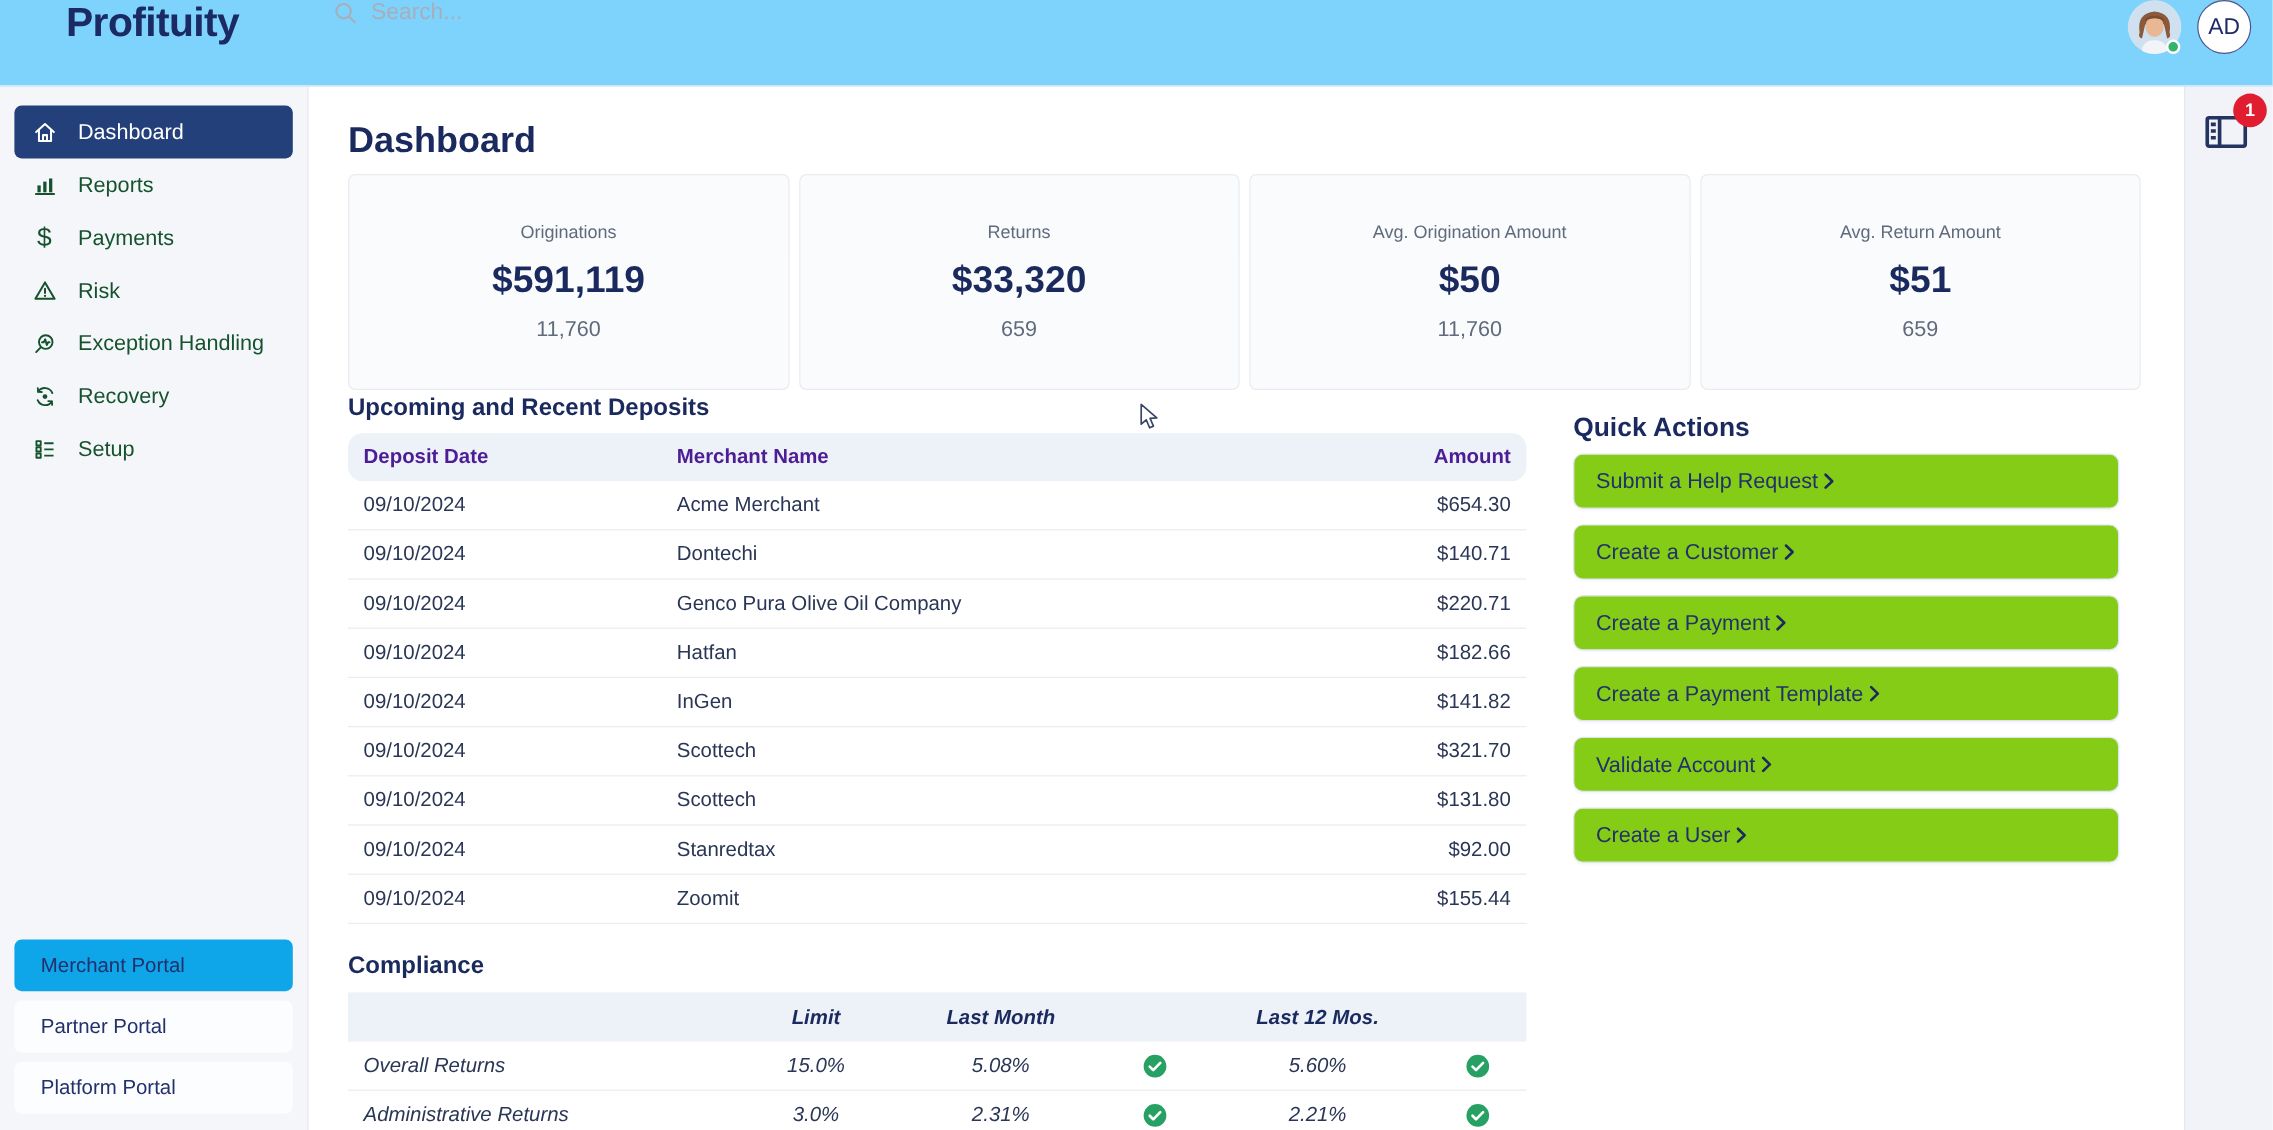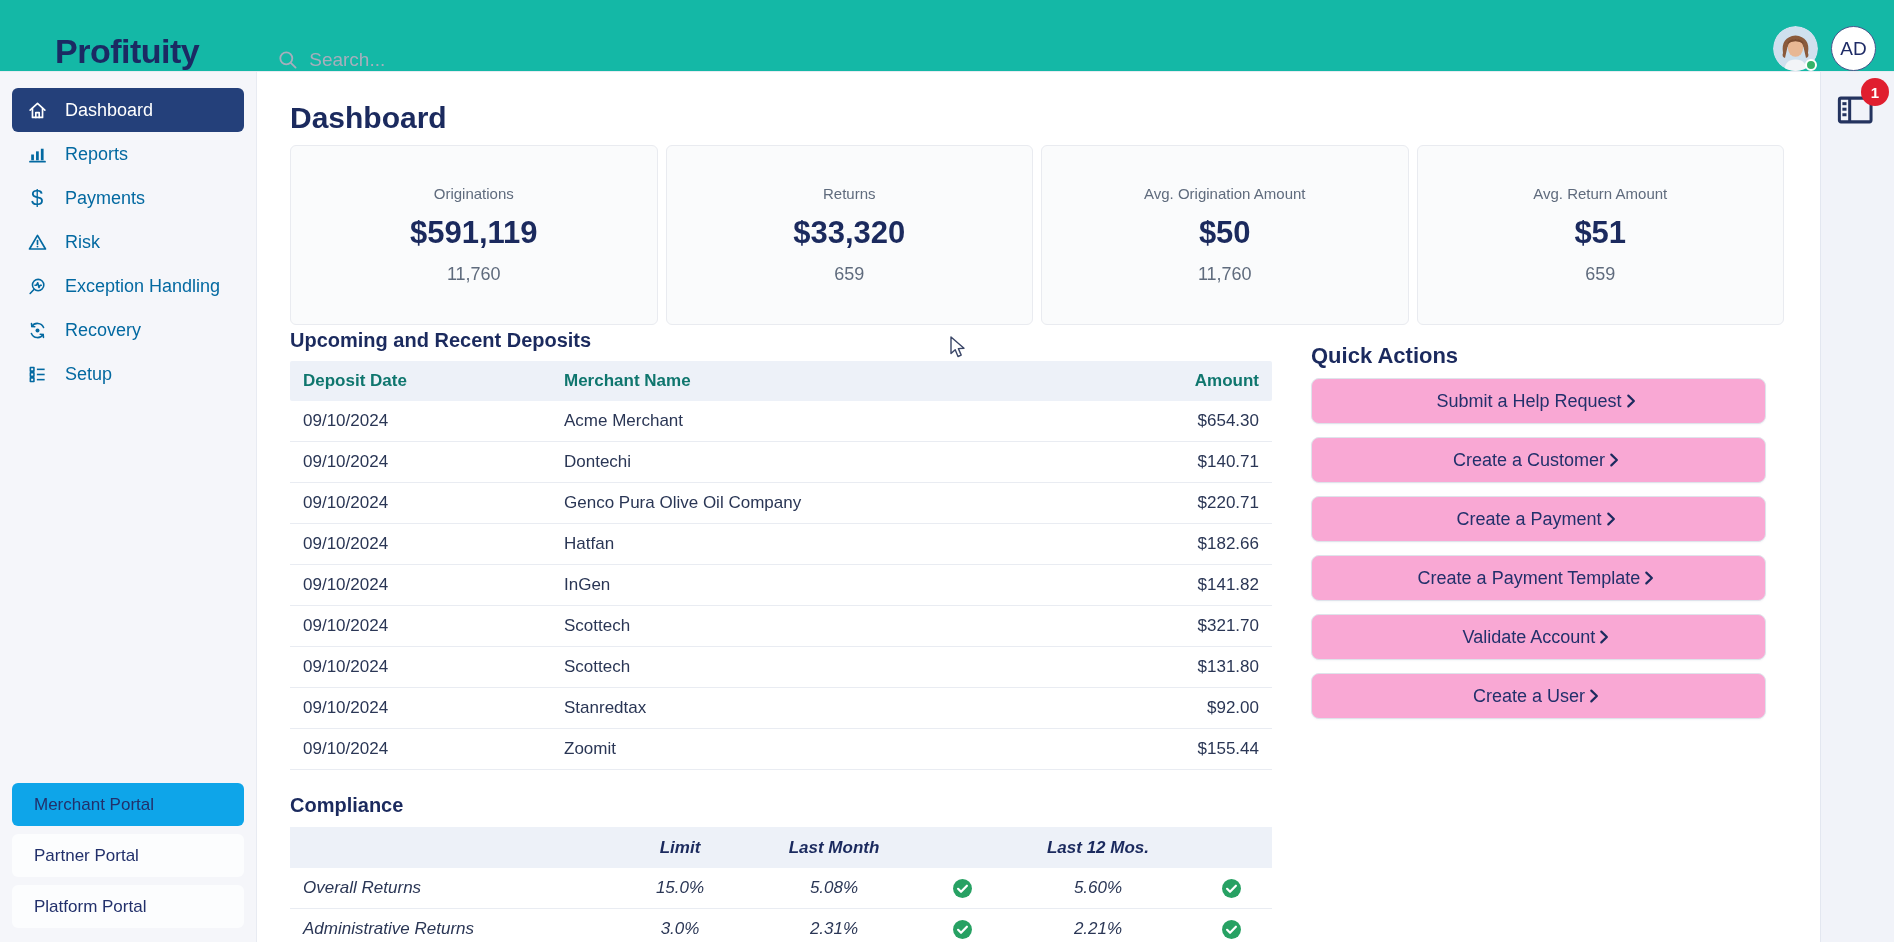--- a/index.html
+++ b/index.html
@@ -7,22 +7,22 @@
   body {
     font-family: "Liberation Sans", sans-serif;
     background: #ffffff;
     color: #1b2a5e;
     position: relative;
   }
 
   
   .header {
     position: absolute; top: 0; left: 0; right: 0; height: 72px;
-    background: #14b8a6; border-bottom: 1px solid #e8ebf2;
-    display: flex; align-items: flex-end; z-index: 30;
+    background: #7dd3fc; border-bottom: 1px solid #e8ebf2;
+    display: flex; align-items: flex-start; z-index: 30;
   }
   .logo {
     margin-left: 55px; font-size: 34px; font-weight: bold;
     color: #1b2a63; letter-spacing: -0.5px; cursor: default;
   }
   .search-wrap {
     margin-left: 78px; display: flex; align-items: center; gap: 10px;
   }
   .search-input {
     border: none; outline: none; font-size: 19px; color: #4a5468;
@@ -43,21 +43,21 @@
   }
 
   
   .sidebar {
     position: absolute; top: 72px; left: 0; bottom: 0; width: 257px;
     background: #f5f6fa; border-right: 1px solid #e8ebf2; z-index: 20;
   }
   .nav { padding: 16px 12px 0 12px; }
   .nav-item {
     height: 44px; display: flex; align-items: center; gap: 17px;
-    padding: 0 14px; border-radius: 6px; color: #0369a1; font-size: 18px;
+    padding: 0 14px; border-radius: 6px; color: #14532d; font-size: 18px;
     cursor: pointer;
   }
   .nav-item.active { background: #24407a; color: #ffffff; }
   .nav-icon { width: 22px; height: 22px; display: flex; align-items: center; justify-content: center; flex: none; }
   .nav-icon svg { display: block; }
   .dollar-glyph { font-size: 22px; font-weight: 500; line-height: 1; }
   .portals {
     position: absolute; left: 12px; right: 12px; bottom: 14px;
     display: flex; flex-direction: column; gap: 8px;
   }
@@ -95,39 +95,39 @@
   }
   .stat-label { font-size: 15px; color: #5f6b7d; }
   .stat-value { font-size: 31px; font-weight: 800; color: #1b2a5e; }
   .stat-sub { font-size: 18px; color: #5f6b7d; }
 
   .section-title { font-size: 20px; font-weight: bold; color: #1b2a5e; }
   .deposits-title { position: absolute; left: 33px; top: 257px; }
 
   .deposits-table { position: absolute; left: 33px; top: 289px; width: 982px; }
   .t-row { display: grid; grid-template-columns: 261px 1fr 200px; align-items: center; padding: 0 13px; }
-  .t-head { height: 40px; background: #edf1f8; font-weight: bold; font-size: 17px; color: #0f766e; border-radius: 2px; }
+  .t-head { height: 40px; background: #edf1f8; font-weight: bold; font-size: 17px; color: #4c1d95; border-radius: 12px; }
   .t-body-row { height: 41px; border-bottom: 1px solid #e9ecf2; font-size: 17px; color: #2a3655; cursor: default; }
   .cell-amount { text-align: right; }
 
   .compliance-title { position: absolute; left: 33px; top: 722px; }
   .compliance-table { position: absolute; left: 33px; top: 755px; width: 982px; }
   .c-row { display: grid; grid-template-columns: 320px 140px 168px 88px 184px 82px; align-items: center; font-style: italic; }
   .c-head { height: 41px; background: #edf1f8; font-weight: bold; font-size: 17px; color: #1b2a5e; }
   .c-body-row { height: 41px; border-bottom: 1px solid #e9ecf2; font-size: 17px; color: #2a3655; }
   .c-label { padding-left: 13px; }
   .c-center { text-align: center; }
   .c-check { display: flex; justify-content: center; align-items: center; }
 
   
   .qa-title { position: absolute; left: 1054px; top: 271px; font-size: 22px; font-weight: bold; color: #1b2a5e; }
   .qa-list { position: absolute; left: 1054px; top: 306px; width: 455px; display: flex; flex-direction: column; gap: 13px; }
   .qa-button {
-    height: 46px; background: #f9a8d4; border: 1px solid #dfe3eb; border-radius: 8px;
-    display: flex; align-items: center; justify-content: center;
+    height: 46px; background: #84cc16; border: 1px solid #dfe3eb; border-radius: 8px;
+    display: flex; align-items: center; justify-content: flex-start;
     padding: 0 19px 0 18px; font-size: 18px; color: #22306b; cursor: pointer;
     box-shadow: 0 1px 2px rgba(30,42,94,0.04);
   }
   .qa-chevron { width: 18px; height: 18px; flex: none; }
 
   
   .check-icon { width: 21px; height: 21px; }
   .mouse-cursor { position: absolute; left: 950px; top: 336px; z-index: 50; pointer-events: none; }
 </style>
 </head>

